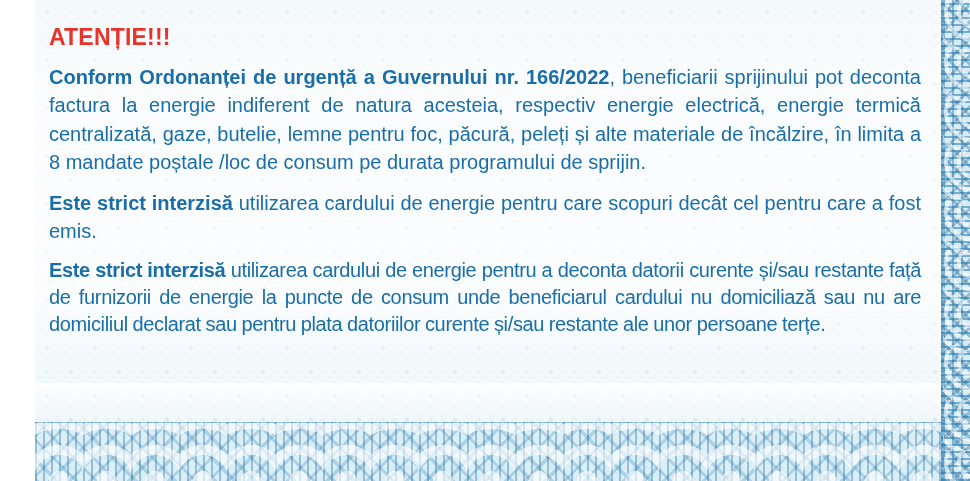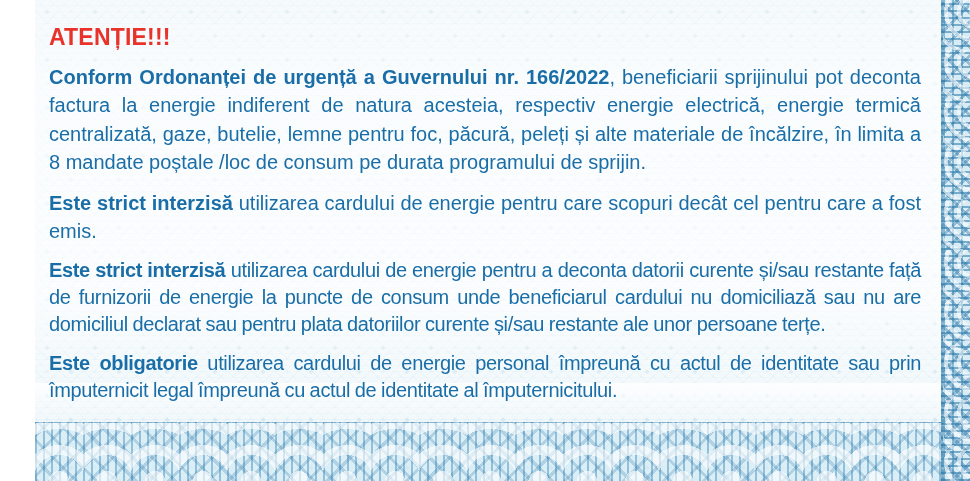--- a/index.html
+++ b/index.html
@@ -166,18 +166,15 @@
 
     <p class="para p2">
       <b>Este strict interzisă</b><span> utilizarea cardului de energie pentru care scopuri decât cel pentru care a fost emis.</span>
     </p>
 
     <p class="para p3 tight squeeze">
       <b>Este strict interzisă</b><span> utilizarea cardului de energie pentru a deconta datorii curente și/sau restante față de furnizorii de energie la puncte de consum unde beneficiarul cardului nu domiciliază sau nu are domiciliul declarat sau pentru plata datoriilor curente și/sau restante ale unor persoane terțe.</span>
     </p>
 
 
-    <p class="para p5 tight squeeze">
-      <b>Este obligatorie</b><span> utilizarea cardului de energie personal împreună cu actul de identitate sau prin împuternicit legal împreună cu actul de identitate al împuternicitului.</span>
-    </p>
 
   </div>
 </div>
 
 </body></html>

